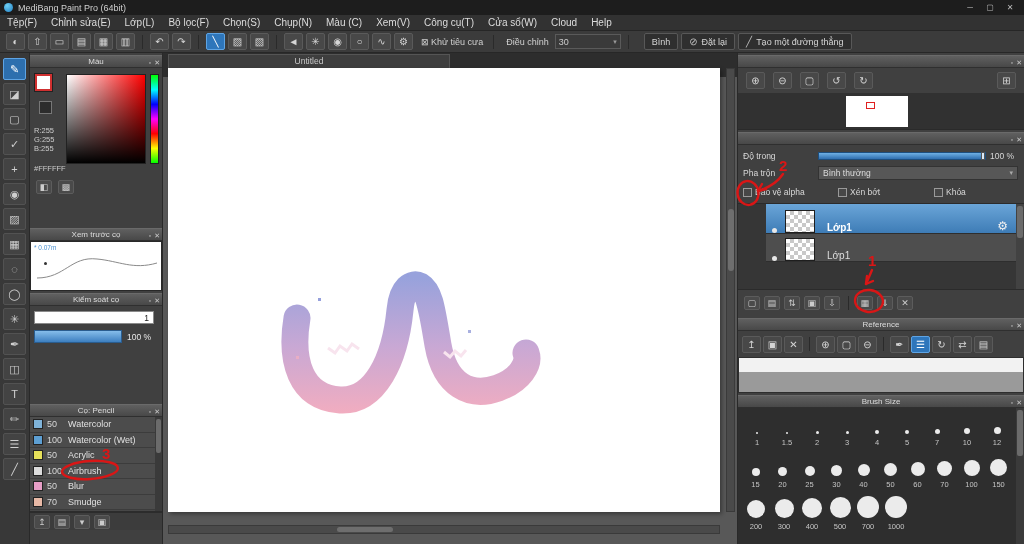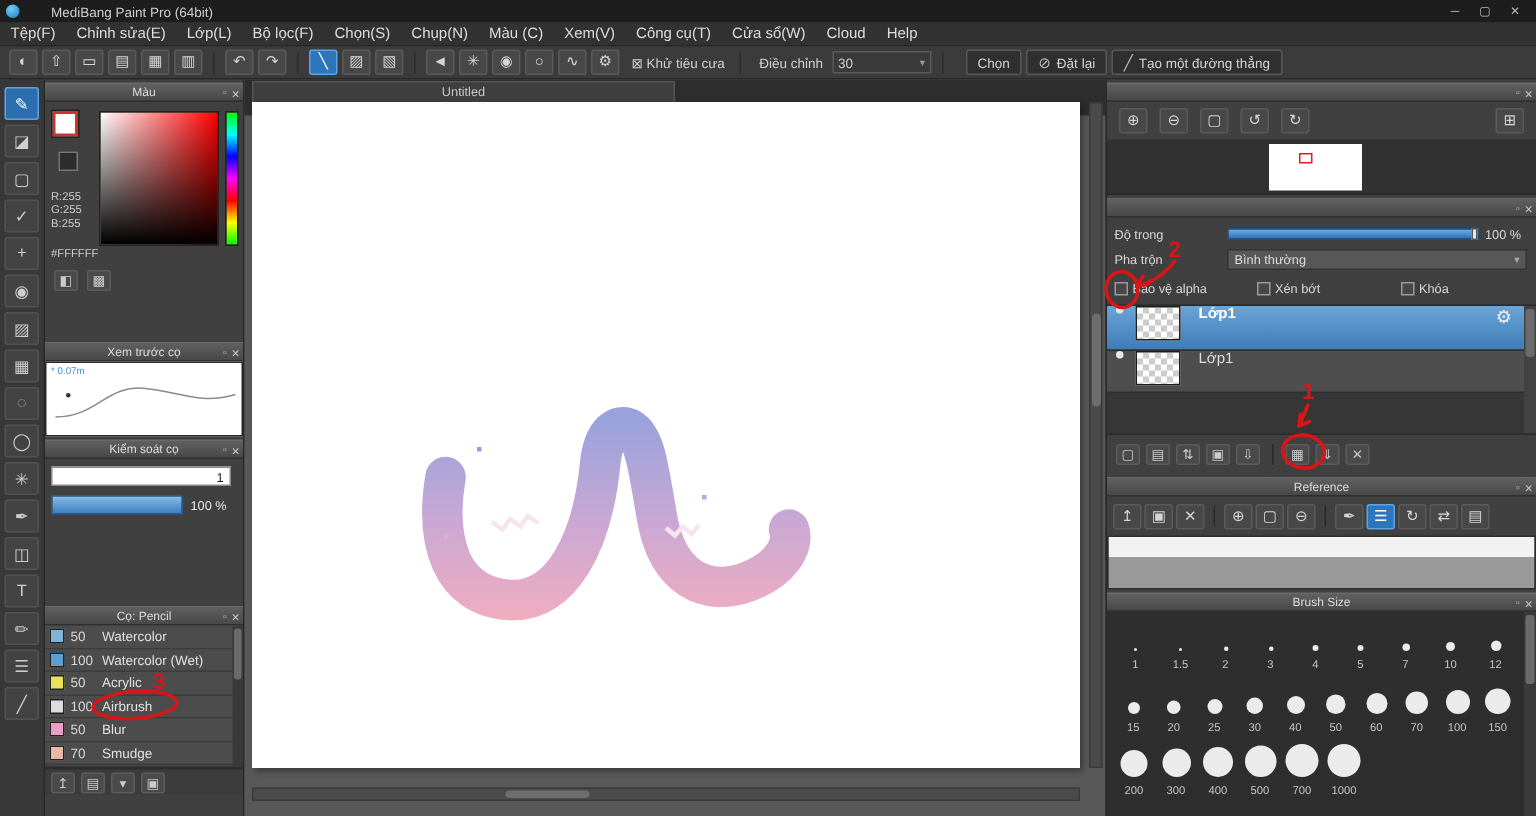--- a/index.html
+++ b/index.html
@@ -1,20 +1,20 @@
 <!DOCTYPE html>
 <html><head>
 <meta charset="utf-8">
 <style>
   html,body{margin:0;padding:0;width:1024px;height:544px;overflow:hidden;background:#3c3c3c;
     font-family:"Liberation Sans",sans-serif;color:#d8d8d8;-webkit-font-smoothing:antialiased;}
   *{box-sizing:border-box;user-select:none;}
 
   
-  #titlebar{height:15px;background:#1d1d1d;display:flex;align-items:center;padding:0 4px;font-size:9px;color:#cfcfcf;gap:16px;}
+  #titlebar{height:15px;background:#1d1d1d;display:flex;align-items:center;padding:0 4px;font-size:9px;color:#cfcfcf;}
   #app-icon{width:9px;height:9px;border-radius:50%;background:radial-gradient(circle at 35% 30%,#6fd0f5,#1f7ec2);margin-right:5px;}
   #win-controls{margin-left:auto;display:flex;}
   #win-controls span{width:20px;text-align:center;font-size:8px;color:#bbb;}
 
   
   #menubar{height:16px;background:#323232;display:flex;align-items:center;font-size:10px;border-bottom:1px solid #262626;}
   .menu-item{padding:0 7px;height:16px;line-height:16px;color:#ddd;}
 
   
   #toolbar{height:22px;background:#3b3b3b;display:flex;align-items:center;padding:0 6px;gap:3px;border-bottom:1px solid #272727;font-size:9px;}
@@ -110,21 +110,21 @@
   #blend-row .lab{position:absolute;left:5px;top:2px;}
   #blend-select{position:absolute;left:80px;top:0;width:200px;height:14px;background:#575757;border:1px solid #333;
       display:flex;align-items:center;padding:0 4px;color:#ddd;}
   #blend-select .caret{margin-left:auto;font-size:7px;color:#aaa;}
   #check-row{top:134px;height:12px;}
   .chk{position:absolute;display:flex;align-items:center;gap:3px;}
   .chk .box{width:9px;height:9px;background:#474747;border:1px solid #9a9a9a;}
   #chk-0{left:5px;} #chk-1{left:100px;} #chk-2{left:196px;}
 
   #layer-list{top:150px;height:87px;background:#363636;border-top:1px solid #2b2b2b;border-bottom:1px solid #2b2b2b;overflow:hidden;}
-  .layer-row{position:relative;height:30px;display:flex;align-items:flex-start;border-bottom:1px solid #2e2e2e;}
+  .layer-row{position:relative;height:30px;display:flex;align-items:flex-end;border-bottom:1px solid #2e2e2e;margin-left:28px;}
   .layer-row.sel{background:linear-gradient(#6aa5d8,#3e7cb6);}
   .layer-row.norm{background:#4e4e4e;height:28px;}
   .eye{width:5px;height:5px;border-radius:50%;background:#e8e8e8;margin:0 8px 0 6px;flex:0 0 auto;}
   .lthumb{width:30px;height:23px;border:1px solid #1e1e1e;flex:0 0 auto;background-color:#fff;
     background-image:linear-gradient(45deg,#c9c9c9 25%,transparent 25%),linear-gradient(-45deg,#c9c9c9 25%,transparent 25%),
       linear-gradient(45deg,transparent 75%,#c9c9c9 75%),linear-gradient(-45deg,transparent 75%,#c9c9c9 75%);
     background-size:8px 8px;background-position:0 0,0 4px,4px -4px,-4px 0;}
   .lname{margin-left:12px;font-size:10px;color:#fff;}
   .layer-row.norm .lname{color:#ddd;font-weight:normal;}
   .lgear{position:absolute;right:16px;font-size:12px;color:#f0f0f0;}
@@ -213,21 +213,21 @@
     <span>Khử tiêu cưa</span>
   </span>
   <span class="sep"></span>
   <span class="tb-label">Điều chỉnh</span>
   <span id="adjust-select">
     <span>30</span>
     <span class="caret">▾</span>
   </span>
   <span class="sep"></span>
   <span class="tb-btn" style="margin-left:8px;">
-    <span>Chọn</span>
+    <span>Bình</span>
   </span>
   <span class="tb-btn">
     <span class="bi">⊘</span>
     <span>Đặt lại</span>
   </span>
   <span class="tb-btn">
     <span class="bi">╱</span>
     <span>Tạo một đường thẳng</span>
   </span>
 </div>

